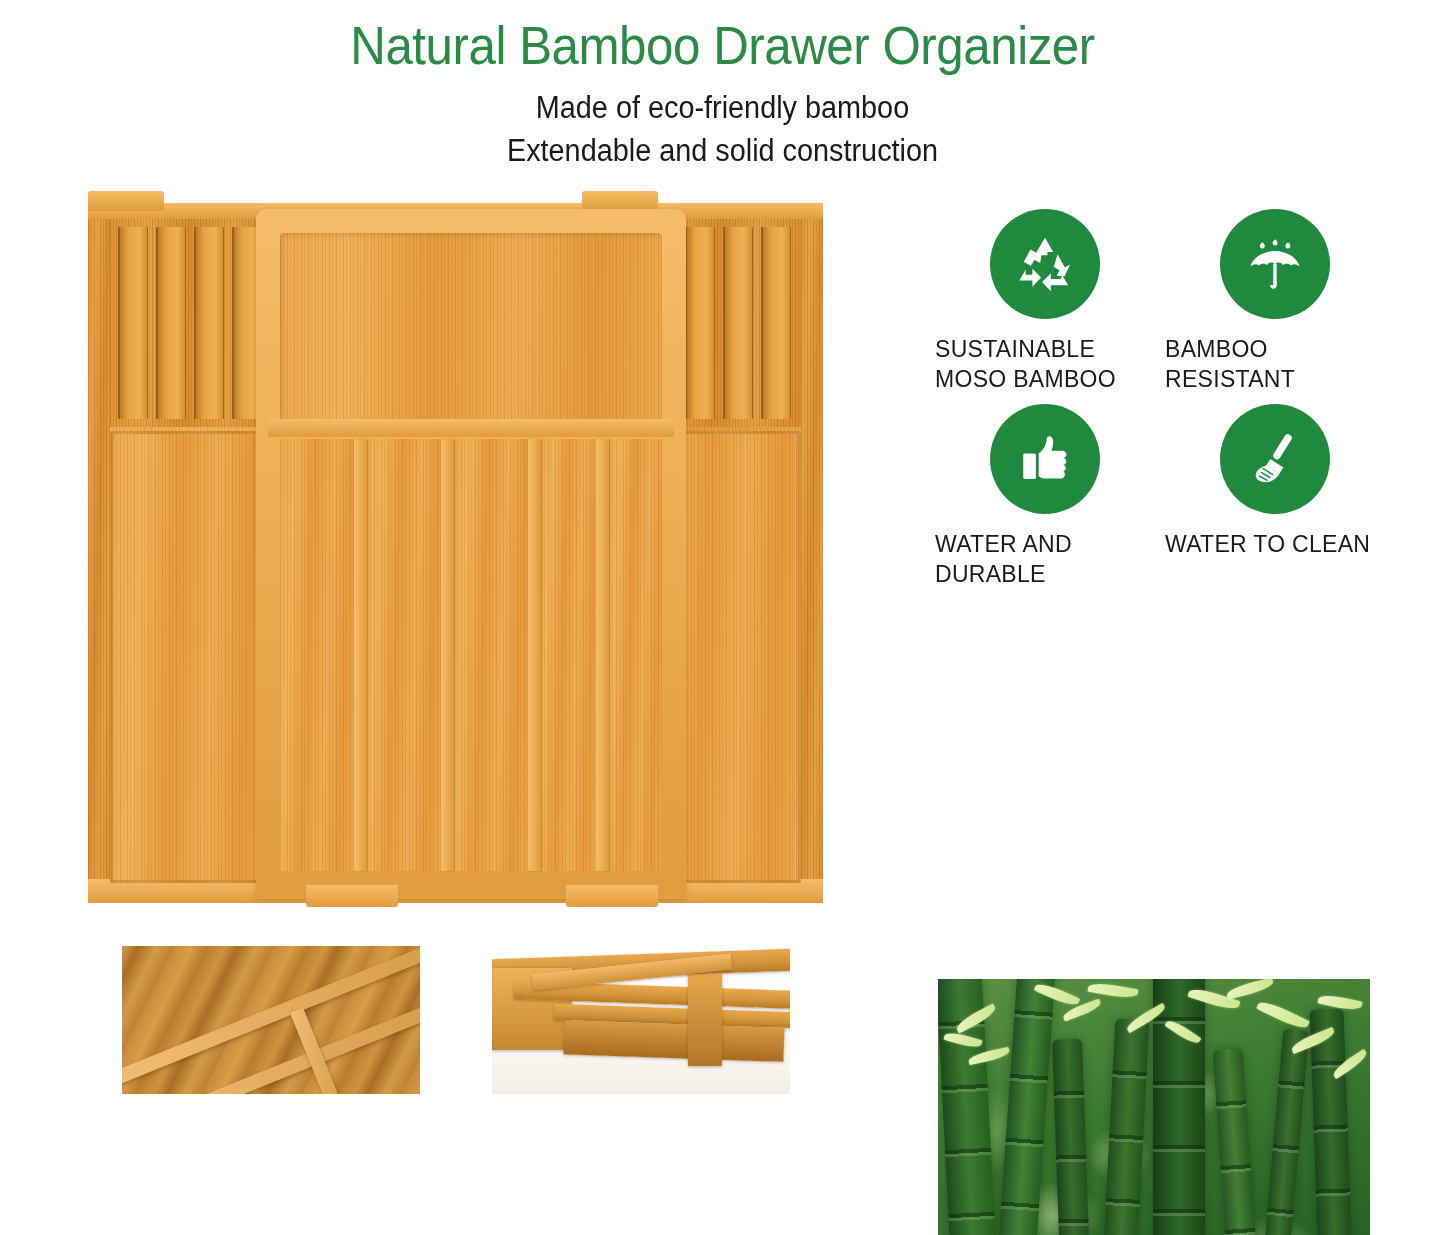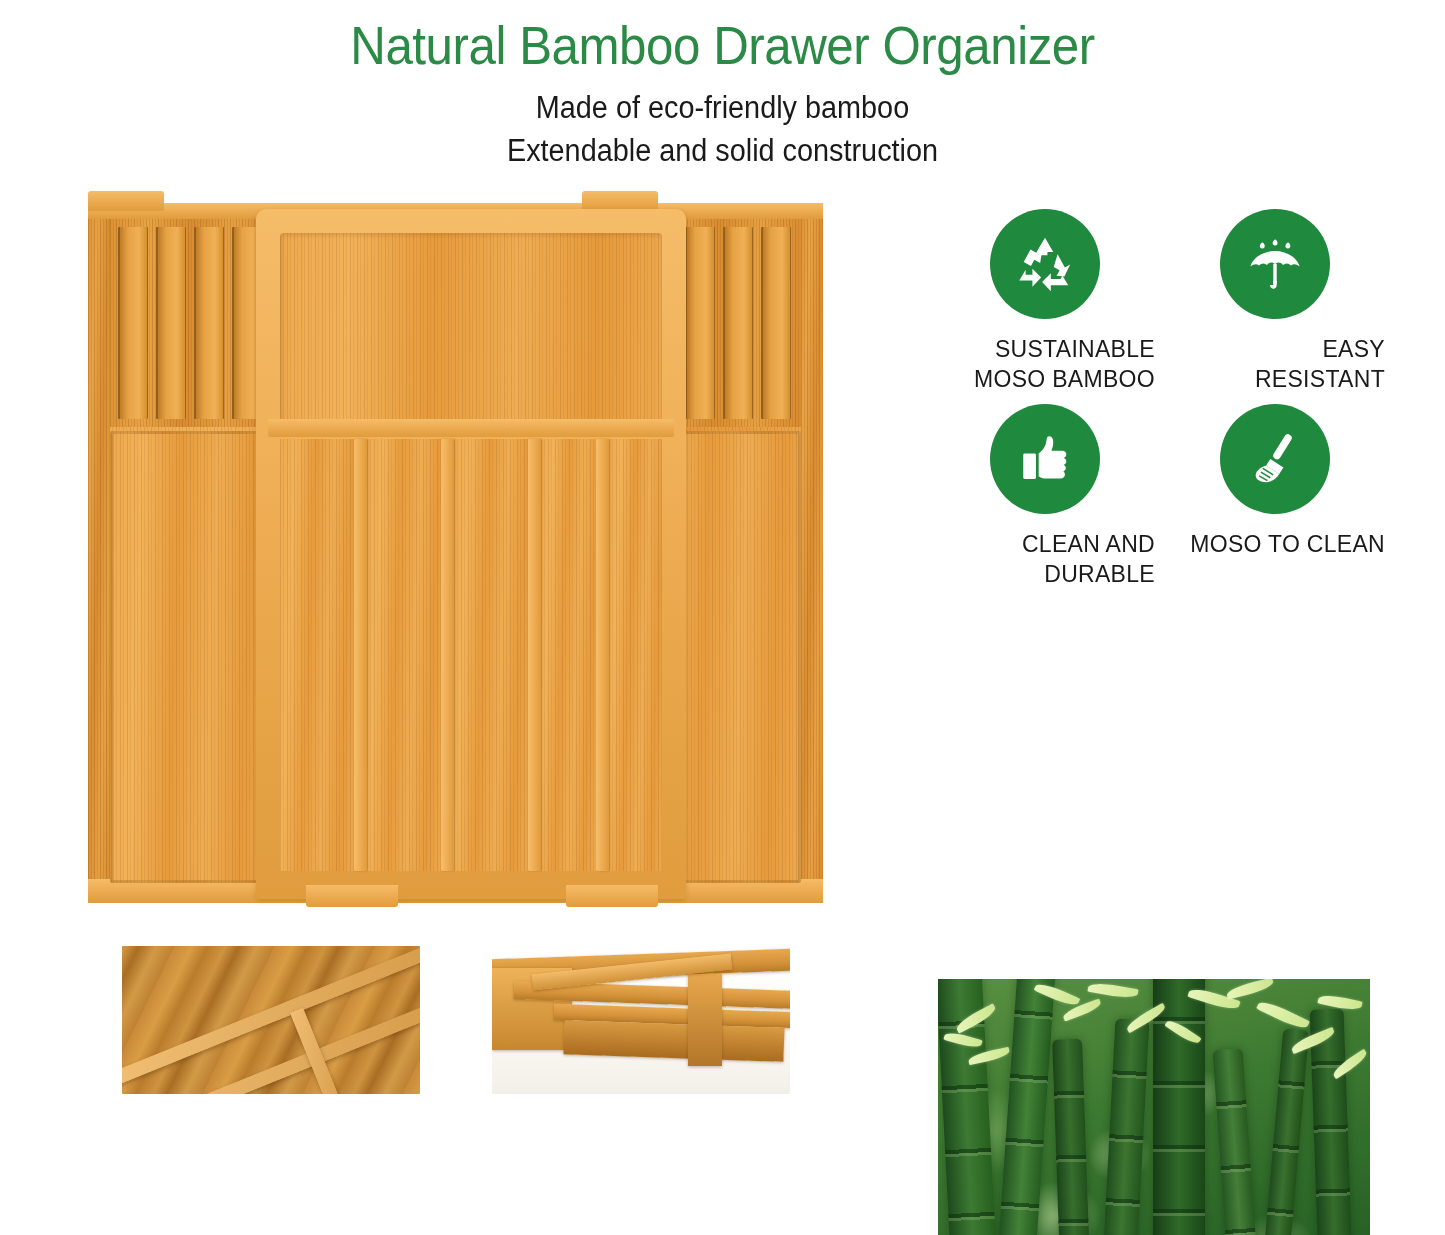--- a/index.html
+++ b/index.html
@@ -193,21 +193,21 @@
 
   
   .features {
     position: absolute; left: 935px; top: 38px;
     width: 450px;
     display: grid;
     grid-template-columns: 1fr 1fr;
     grid-auto-rows: 195px;
     column-gap: 10px;
   }
-  .feature { text-align: right; }
+  .feature { text-align: left; }
   .circle {
     width: 110px; height: 110px;
     border-radius: 50%;
     background: #1f8a3d;
     margin: 0 auto 16px auto;
     display: flex; align-items: center; justify-content: center;
   }
   .circle svg { display: block; }
   .feat-label {
     font-size: 23px;
@@ -360,55 +360,55 @@
       <div class="circle">
         <svg width="64" height="64" viewBox="0 0 64 64" fill="#ffffff">
           <path d="M17 13 c1.6-3.4 3.4-3.4 4.6 0 c0.7 2 -0.6 3.6 -2.3 3.6 c-1.7 0 -3-1.6 -2.3-3.6 z"></path>
           <path d="M29.8 10 c1.6-3.4 3.4-3.4 4.6 0 c0.7 2 -0.6 3.6 -2.3 3.6 c-1.7 0 -3-1.6 -2.3-3.6 z"></path>
           <path d="M42.6 13 c1.6-3.4 3.4-3.4 4.6 0 c0.7 2 -0.6 3.6 -2.3 3.6 c-1.7 0 -3-1.6 -2.3-3.6 z"></path>
           <path d="M32 19 C19 19 9 27 7.5 34.5 C10.5 32 13.5 31.5 16 33.5 C18.5 31 21.5 30.8 24 33 C26.5 30 29.5 29.8 32 32.2 C34.5 29.8 37.5 30 40 33 C42.5 30.8 45.5 31 48 33.5 C50.5 31.5 53.5 32 56.5 34.5 C55 27 45 19 32 19 Z"></path>
           <rect x="30.3" y="32" width="3.4" height="20"></rect>
           <path d="M30.3 49 h3.4 v4.5 c0 4.2 -6.6 4.4 -6.6 -0.6 h3.2 c0 1.6 0 1.6 0 -0.2 z"></path>
         </svg>
       </div>
-      <div class="feat-label">EASY
+      <div class="feat-label">BAMBOO
 RESISTANT</div>
     </div>
 
 
     <div class="feature">
       <div class="circle">
         <svg width="58" height="58" viewBox="0 0 64 64" fill="#ffffff">
           <rect x="8" y="26" width="14" height="28" rx="1.5"></rect>
           <path d="M25 26 C25 26 31 22 33 15 C34.2 10.8 33.5 7 36.5 7 C40 7 41.5 10.5 41 15.5
                    C40.6 19.5 39 23 39 23 L51 23 C54 23 55.5 25 55.5 27 C55.5 29 54 30.5 52.5 31
                    C54.5 31.5 55.5 33 55.5 34.8 C55.5 36.6 54.3 38 52.6 38.5
                    C54.2 39.2 55 40.5 55 42 C55 43.8 53.8 45.2 52.2 45.7
                    C53.4 46.5 54 47.7 54 49 C54 51.2 52.2 53.5 49 53.5 L32 53.5
                    C28.5 53.5 25 51 25 51 Z"></path>
         </svg>
       </div>
-      <div class="feat-label">CLEAN AND
+      <div class="feat-label">WATER AND
 DURABLE</div>
     </div>
 
     <div class="feature">
       <div class="circle">
         <svg width="60" height="60" viewBox="0 0 64 64" fill="#ffffff">
           <rect x="36" y="4" width="8" height="30" rx="4" transform="rotate(32 40 19)"></rect>
           <path d="M27 32 L41 41 L36.5 48 L22.5 39 Z"></path>
           <path d="M22.5 39 L36.5 48 C32 56 22 59 15 55 C9 51.5 10 43 22.5 39 Z"></path>
           <g stroke="#1f8a3d" stroke-width="1.6">
             <line x1="17" y1="46" x2="27" y2="52"></line>
             <line x1="19" y1="42" x2="30" y2="49"></line>
             <line x1="15" y1="50" x2="24" y2="55"></line>
           </g>
         </svg>
       </div>
-      <div class="feat-label">MOSO TO CLEAN</div>
+      <div class="feat-label">WATER TO CLEAN</div>
     </div>
 
   </div>
 
   <div class="forest">
     <div class="forest-bg"></div>
 
     <div class="culm" style="left:8px;  top:-10px; width:46px; height:400px; background:linear-gradient(90deg,#1d4a1c,#3d7a33,#27601f); transform:rotate(-3deg);"></div>
     <div class="culm" style="left:66px; top:-20px; width:38px; height:410px; background:linear-gradient(90deg,#215120,#438237,#255c20); transform:rotate(4deg);"></div>
     <div class="culm" style="left:120px;top:60px;  width:30px; height:340px; background:linear-gradient(90deg,#1b441a,#376e2d,#20501c); transform:rotate(-2deg);"></div>

